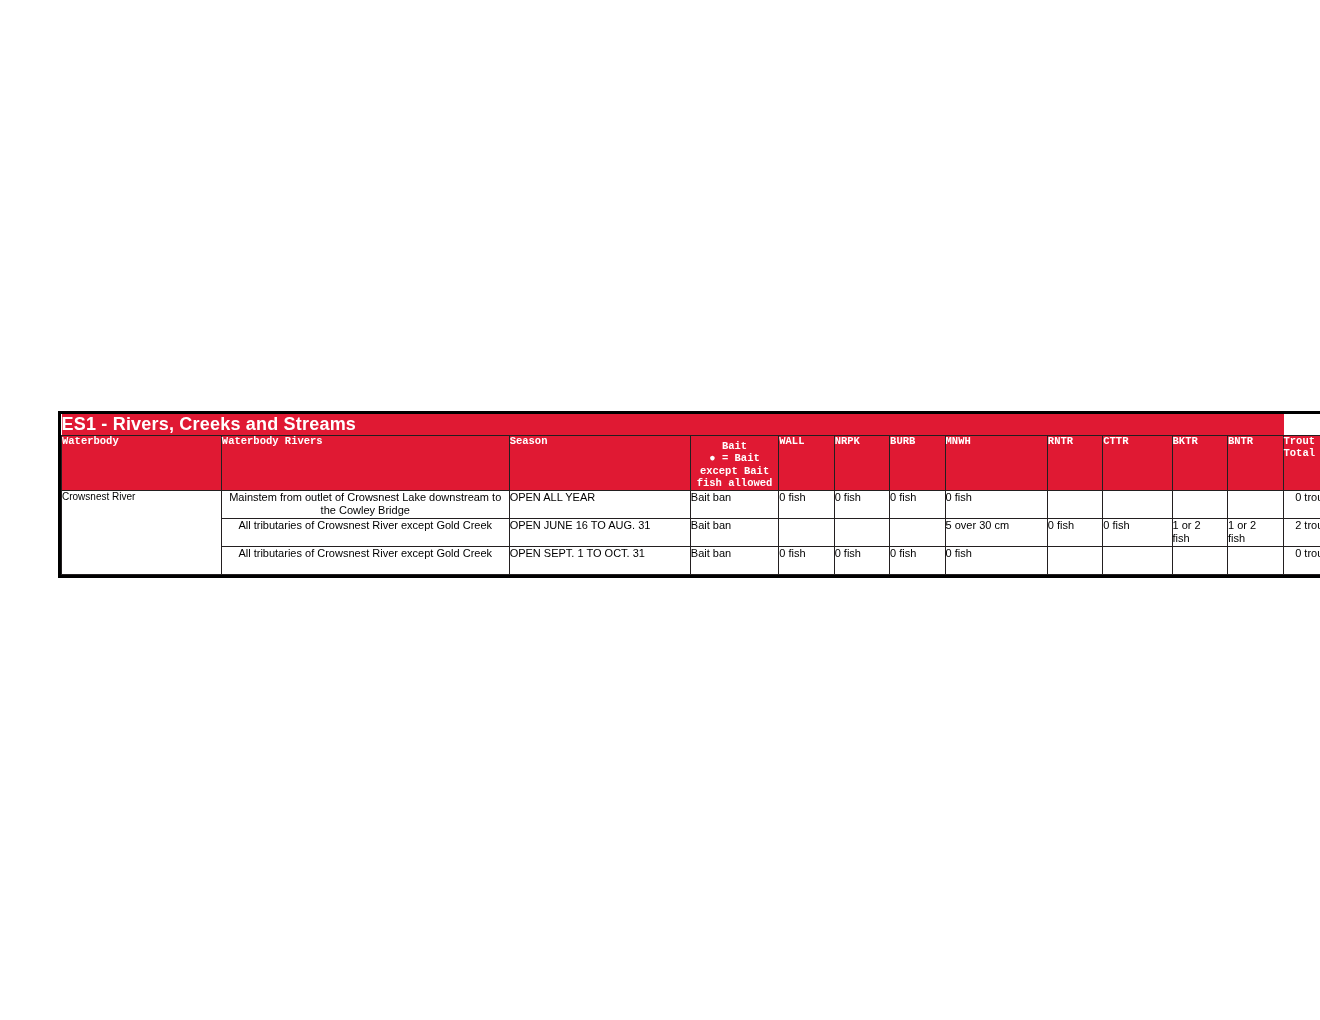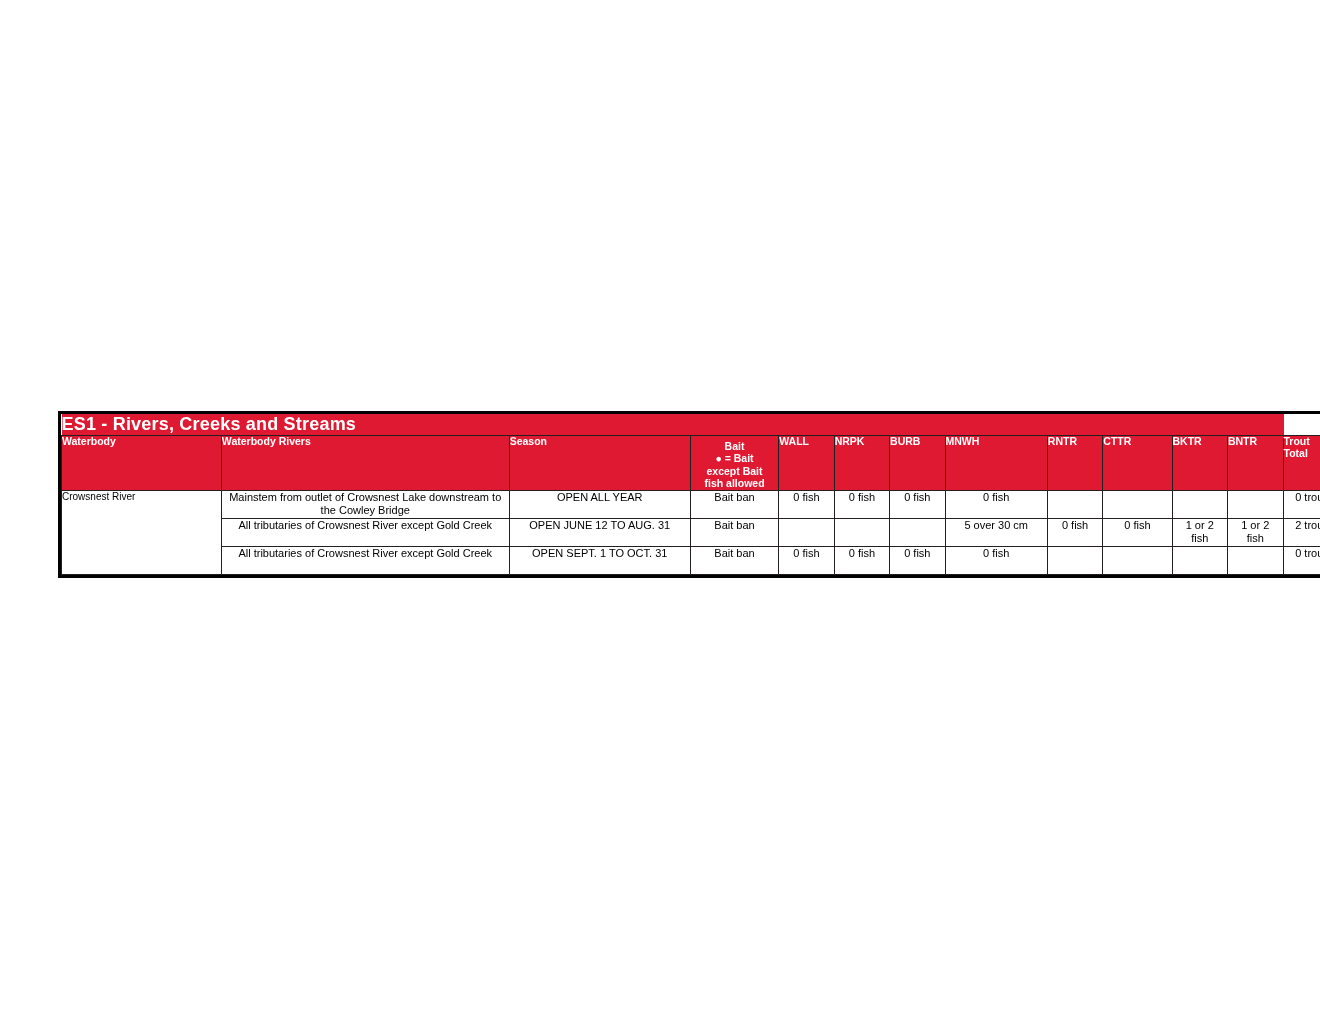--- a/index.html
+++ b/index.html
@@ -61,40 +61,41 @@
   .hdr {
     background: #e01933;
     color: #ffffff;
     font-size: 10.5px;
     font-weight: bold;
     padding: 4px 5px 4px 5px;
     text-align: left;
     vertical-align: top;
     line-height: 1.12;
     height: 46px;
+    font-family: Liberation Mono, monospace;
   }
   .hdr.center {
     text-align: left;
   }
   .hdr.bait {
     text-align: center;
     line-height: 1.18;
     padding-top: 4px;
   }
 
   
   .cell {
     font-size: 11px;
     padding: 5px 6px 6px 6px;
     line-height: 1.2;
     color: #000000;
     height: 22px;
   }
   .cell.center {
-    text-align: center;
+    text-align: left;
   }
   .cell.left {
     text-align: center;
   }
   .cell.tall {
     height: 27px;
   }
 
   .wb-cell {
     font-size: 10px;
@@ -162,21 +163,21 @@
       <td class="cell center tall">0 fish</td>
       <td class="cell center tall"></td>
       <td class="cell center tall"></td>
       <td class="cell center tall"></td>
       <td class="cell center tall"></td>
       <td class="cell left tall">0 trout</td>
     </tr>
 
     <tr>
       <td class="cell left tall">All tributaries of Crowsnest River except Gold Creek</td>
-      <td class="cell center tall">OPEN JUNE 12 TO AUG. 31</td>
+      <td class="cell center tall">OPEN JUNE 16 TO AUG. 31</td>
       <td class="cell center tall">Bait ban</td>
       <td class="cell center tall"></td>
       <td class="cell center tall"></td>
       <td class="cell center tall"></td>
       <td class="cell center tall">5 over 30 cm</td>
       <td class="cell center tall">0 fish</td>
       <td class="cell center tall">0 fish</td>
       <td class="cell center tall">1 or 2<br>fish</td>
       <td class="cell center tall">1 or 2<br>fish</td>
       <td class="cell left tall">2 trout</td>

